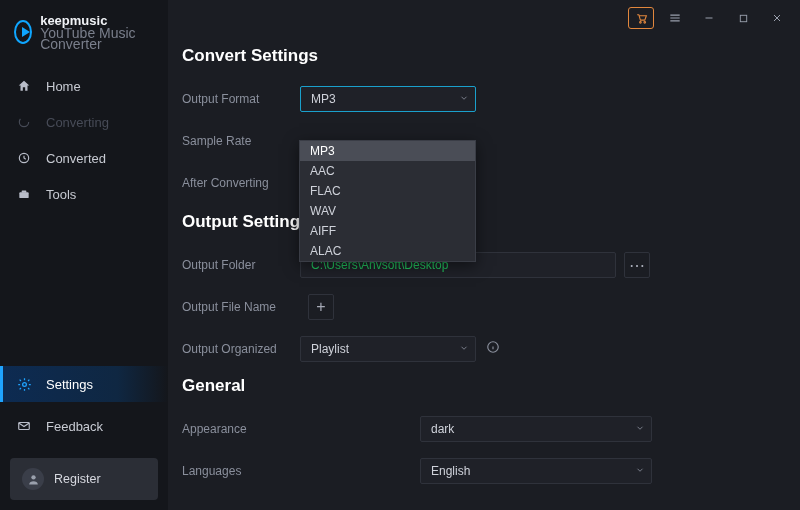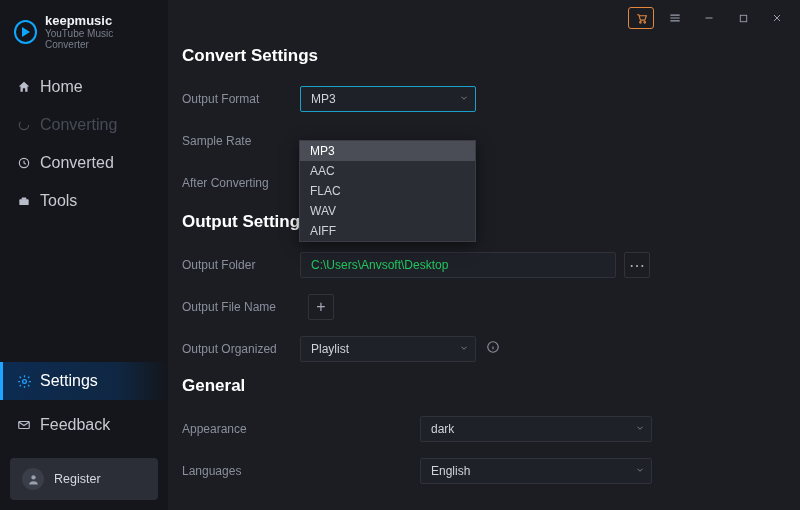--- a/index.html
+++ b/index.html
@@ -5,24 +5,24 @@
   * { box-sizing: border-box; margin: 0; padding: 0; font-family: -apple-system, "Segoe UI", Arial, sans-serif; }
   html, body { width: 800px; height: 510px; overflow: hidden; background: #0f1115; }
   .app { display: flex; width: 100%; height: 100%; background: #1b1d23; }
 
   
   .sidebar { width: 168px; background: #14161b; display: flex; flex-direction: column; }
   .brand { display: flex; align-items: center; padding: 14px 14px 12px 14px; gap: 8px; }
   .brand-logo { width: 24px; height: 24px; border-radius: 50%; border: 2px solid #0fa6ff; position: relative; }
   .brand-logo::after { content: ""; position: absolute; left: 6px; top: 4.5px; border-left: 8px solid #0fa6ff; border-top: 5px solid transparent; border-bottom: 5px solid transparent; }
   .brand-text .title { color: #f0f2f6; font-size: 13px; font-weight: 600; line-height: 14px; }
-  .brand-text .sub   { color: #7a7f8c; font-size: 10px; line-height: 11px; }
+  .brand-text .sub   { color: #7a7f8c; font-size: 14px; line-height: 11px; }
 
   .nav { margin-top: 6px; display: flex; flex-direction: column; }
-  .nav-item { display: flex; align-items: center; gap: 8px; padding: 10px 16px; color: #c7cad2; font-size: 16px; cursor: pointer; }
+  .nav-item { display: flex; align-items: center; gap: 14px; padding: 10px 16px; color: #c7cad2; font-size: 13px; cursor: pointer; }
   .nav-item.dim { color: #474b57; }
   .nav-item.active { background: linear-gradient(90deg,#0d2b52 0%, #0f2742 70%, rgba(15,39,66,0) 100%); color: #fff; position: relative; }
   .nav-item.active::before { content:""; position:absolute; left:0; top:0; bottom:0; width:3px; background:#1fa4ff; }
   .nav-icon { width:16px; height:16px; display:flex; align-items:center; justify-content:center; color:#b9bdc9; }
   .nav-item.dim .nav-icon{color:#474b57;}
   .nav-item.active .nav-icon{color:#1fa4ff;}
 
   .sidebar-bottom { margin-top:auto; margin-bottom:10px; display:flex; flex-direction:column; gap:6px; }
   .register { margin:8px 10px 0 10px; background:#2b2e36; border-radius:4px; padding:10px 12px; display:flex; align-items:center; gap:10px; color:#d7d9e0; font-size:12.5px; cursor:pointer;}
   .avatar { width:22px; height:22px; border-radius:50%; background:#3a3e49; display:flex; align-items:center; justify-content:center; color:#9aa0ad;}
@@ -249,14 +249,15 @@
       </div>
     </div>
   </div>
 
   <div class="dropdown-panel" id="format-dropdown">
       <div class="opt sel">MP3</div>
       <div class="opt">AAC</div>
       <div class="opt">FLAC</div>
       <div class="opt">WAV</div>
       <div class="opt">AIFF</div>
+      <div class="opt">ALAC</div>
     </div>
 </div>
 
 </body></html>

